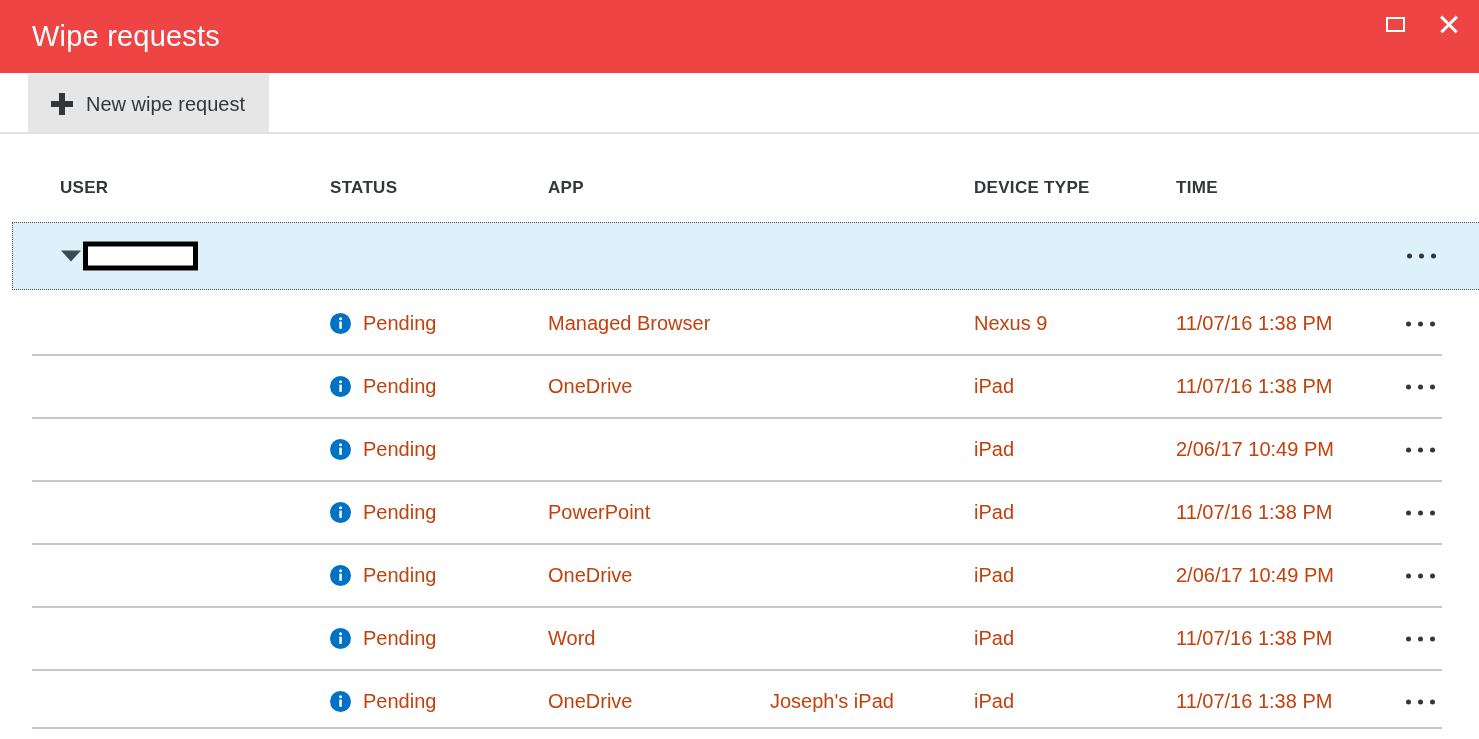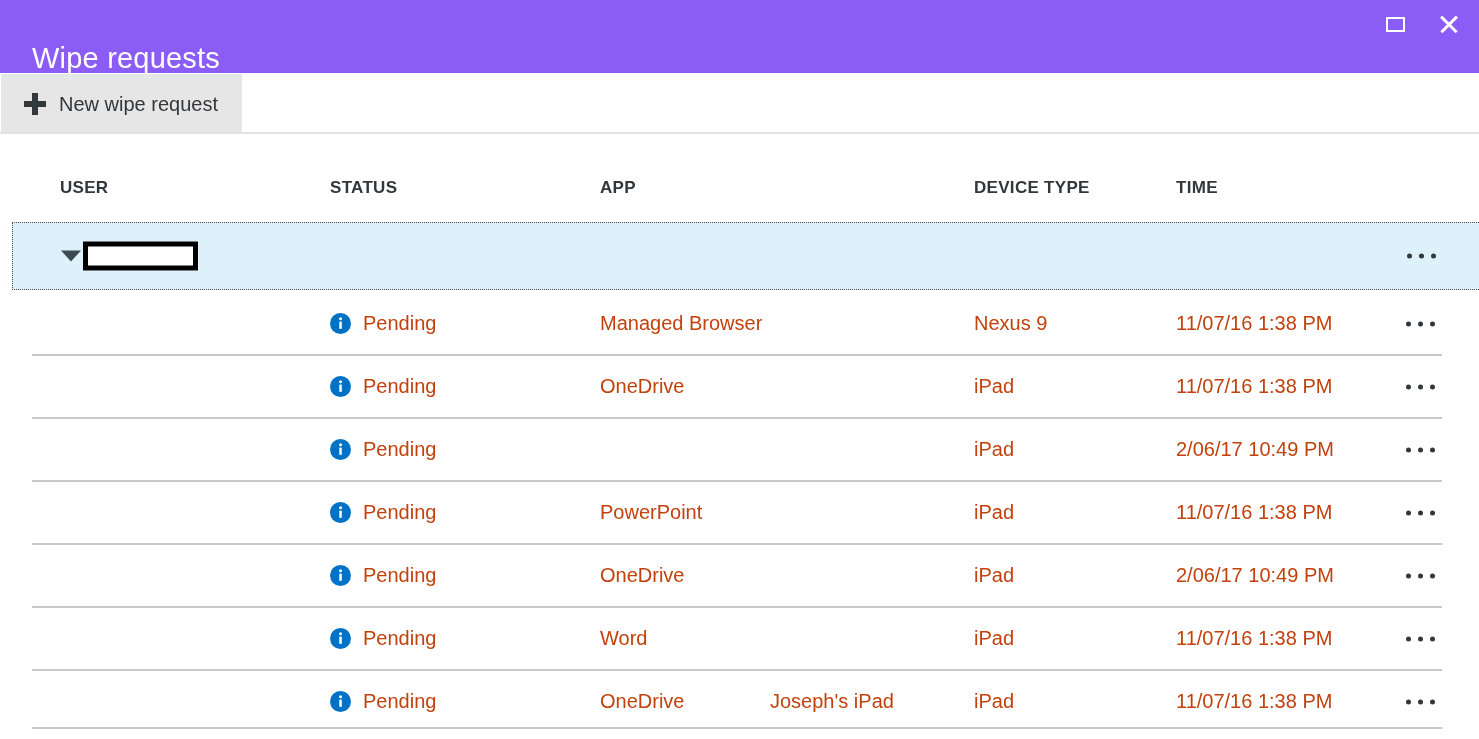--- a/index.html
+++ b/index.html
@@ -14,23 +14,23 @@
     font-family: "Liberation Sans", sans-serif;
     color: #333333;
     -webkit-font-smoothing: antialiased;
   }
 
   
   .titlebar {
     position: absolute;
     left: 0; top: 0;
     width: 1479px; height: 73px;
-    background: #8b5cf6;
-    display: flex;
-    align-items: flex-end;
+    background: #ef4444;
+    display: flex;
+    align-items: center;
   }
   .titlebar-title {
     margin-left: 32px;
     font-size: 29px;
     font-weight: 300;
     color: #ffffff;
     letter-spacing: 0.2px;
     line-height: 1;
   }
   .titlebar-actions {
@@ -70,21 +70,21 @@
 
   
   .commandbar {
     position: absolute;
     left: 0; top: 73px;
     width: 1479px; height: 60px;
     background: #ffffff;
   }
   .cmd-button {
     position: absolute;
-    left: 1px; top: 1px;
+    left: 28px; top: 1px;
     width: 241px; height: 59px;
     background: #e6e6e6;
     display: flex;
     align-items: center;
     cursor: pointer;
   }
   .cmd-plus {
     position: relative;
     width: 22px; height: 22px;
     margin-left: 23px;
@@ -141,21 +141,21 @@
     align-items: center;
     font-size: 20px;
     color: #c2410c;
     white-space: nowrap;
     overflow: hidden;
   }
 
   
   .col-user   { left: 48px;   width: 260px; }
   .col-status { left: 318px;  width: 230px; }
-  .col-app    { left: 588px;  width: 195px; text-align: right; }
+  .col-app    { left: 536px;  width: 195px; text-align: right; }
   .col-dname  { left: 758px;  width: 195px; }
   .col-dtype  { left: 962px;  width: 195px; }
   .col-time   { left: 1164px; width: 215px; }
 
   
   .header-row {
     top: 32px;
     height: 44px;
   }
   .header-row .cell {

